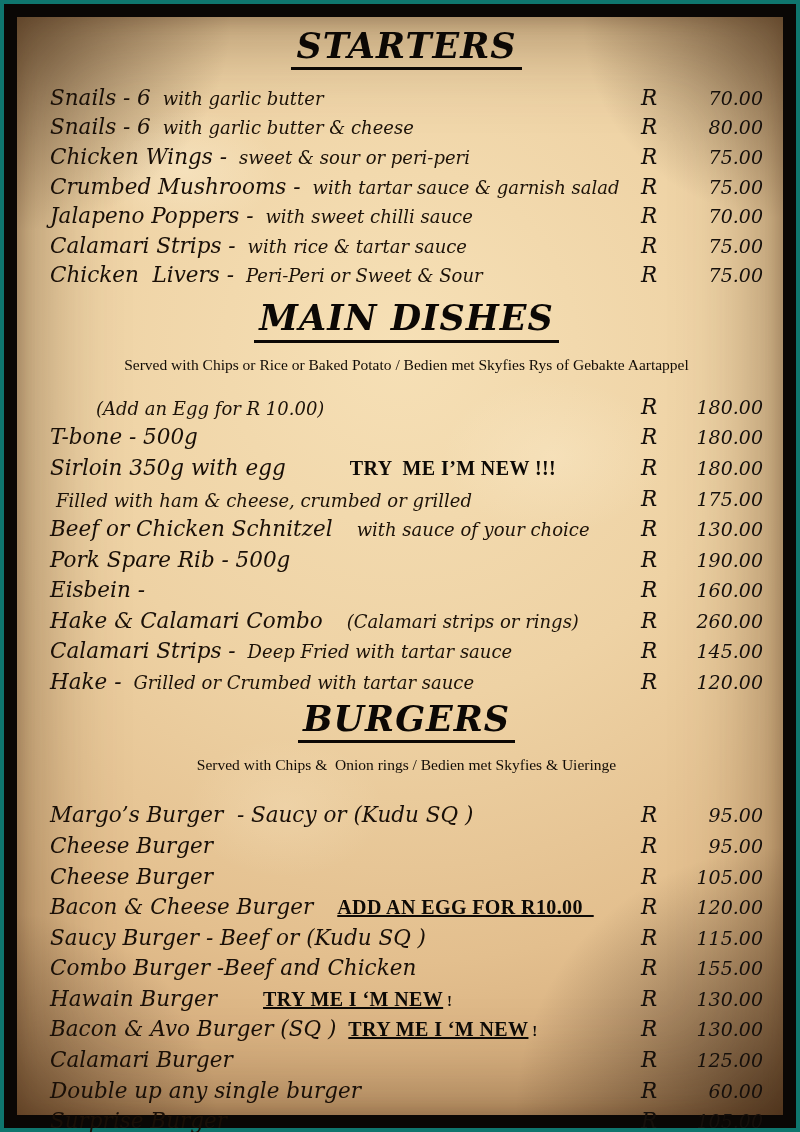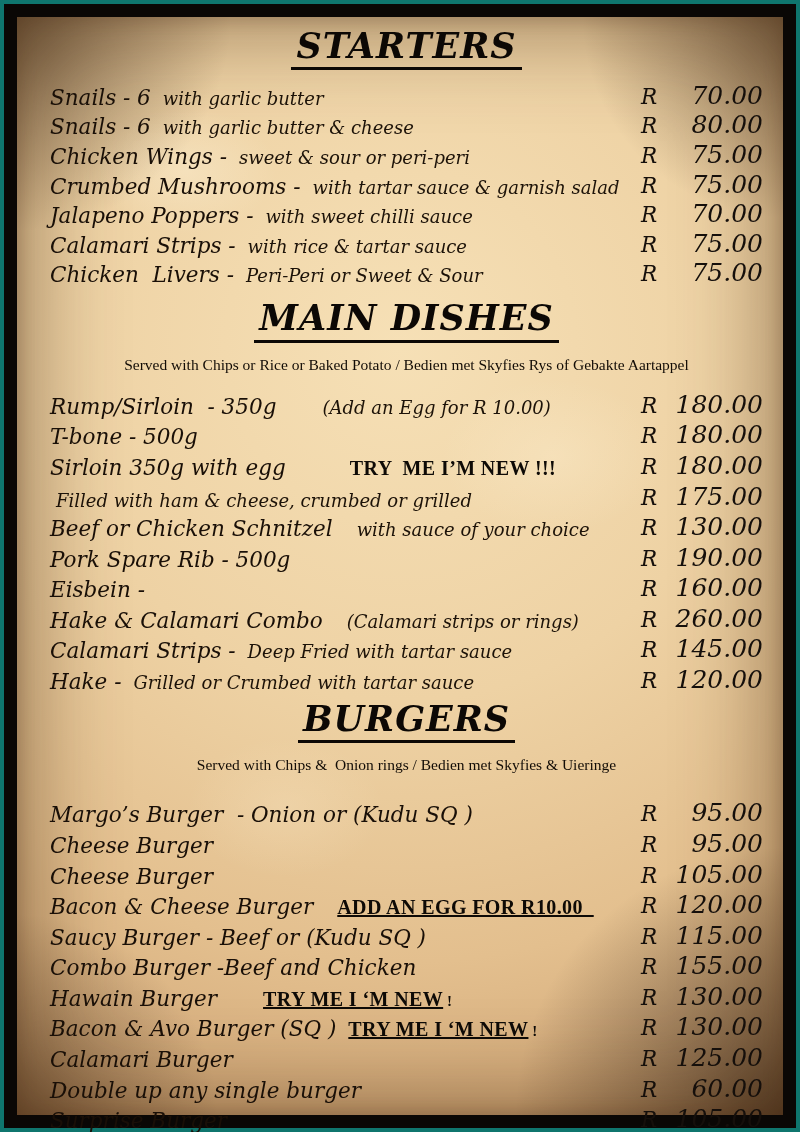--- a/index.html
+++ b/index.html
@@ -72,21 +72,21 @@
     font-size:15px;white-space:pre-wrap;color:#0e0a06;
   }
   .g-t{margin-left:6px;}
   .g-m{margin-left:24px;}
   .g-w{margin-left:46px;}
   .g-x{margin-left:64px;}
   .price{
     flex:none;width:122px;display:flex;justify-content:space-between;align-items:baseline;
   }
   .cur{font-family:"DejaVu Serif", serif;font-style:italic;font-size:21.5px;color:#150f0b;}
-  .amt{font-family:"DejaVu Serif", serif;font-style:italic;font-size:25px;color:#150f0b;}
+  .amt{font-family:"DejaVu Serif", serif;font-style:italic;font-size:19px;color:#150f0b;}
 </style>
 </head>
 <body>
 
 <div class="sheet">
   <div class="frame">
     <div class="content">
       <div>
           <section class="sec sec-0">
             <div class="sec-head"><span class="sec-title">STARTERS</span></div>
@@ -162,21 +162,20 @@
                 </div>
               </div>
             </div>
           </section>
           <section class="sec sec-1">
             <div class="sec-head"><span class="sec-title">MAIN DISHES</span></div>
             <div class="subtitle">Served with Chips or Rice or Baked Potato / Bedien met Skyfies Rys of Gebakte Aartappel</div>
             <div class="rows">
               <div class="row">
                 <div class="left">
-                  <span class="name">Rump/Sirloin  - 350g</span>
                   <span class="desc g-w">(Add an Egg for R 10.00)</span>
                 </div>
                 <div class="price">
                   <span class="cur">R</span>
                   <span class="amt">180.00</span>
                 </div>
               </div>
               <div class="row">
                 <div class="left">
                   <span class="name">T-bone - 500g</span>
@@ -264,21 +263,21 @@
                 </div>
               </div>
             </div>
           </section>
           <section class="sec sec-2">
             <div class="sec-head"><span class="sec-title">BURGERS</span></div>
             <div class="subtitle">Served with Chips &amp;  Onion rings / Bedien met Skyfies &amp; Uieringe</div>
             <div class="rows">
               <div class="row">
                 <div class="left">
-                  <span class="name">Margo’s Burger  - Onion or (Kudu SQ )</span>
+                  <span class="name">Margo’s Burger  - Saucy or (Kudu SQ )</span>
                 </div>
                 <div class="price">
                   <span class="cur">R</span>
                   <span class="amt">95.00</span>
                 </div>
               </div>
               <div class="row">
                 <div class="left">
                   <span class="name">Cheese Burger</span>
                 </div>

